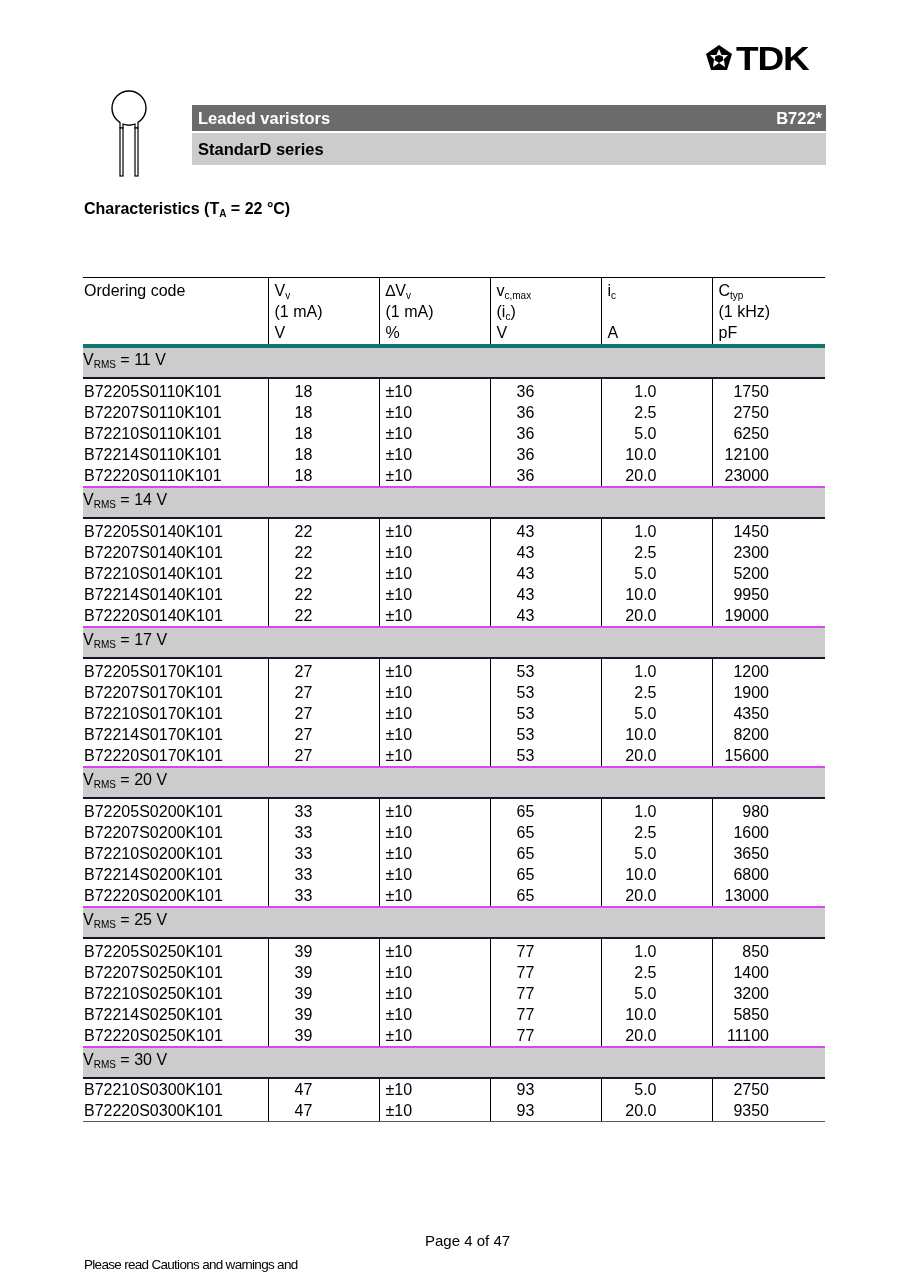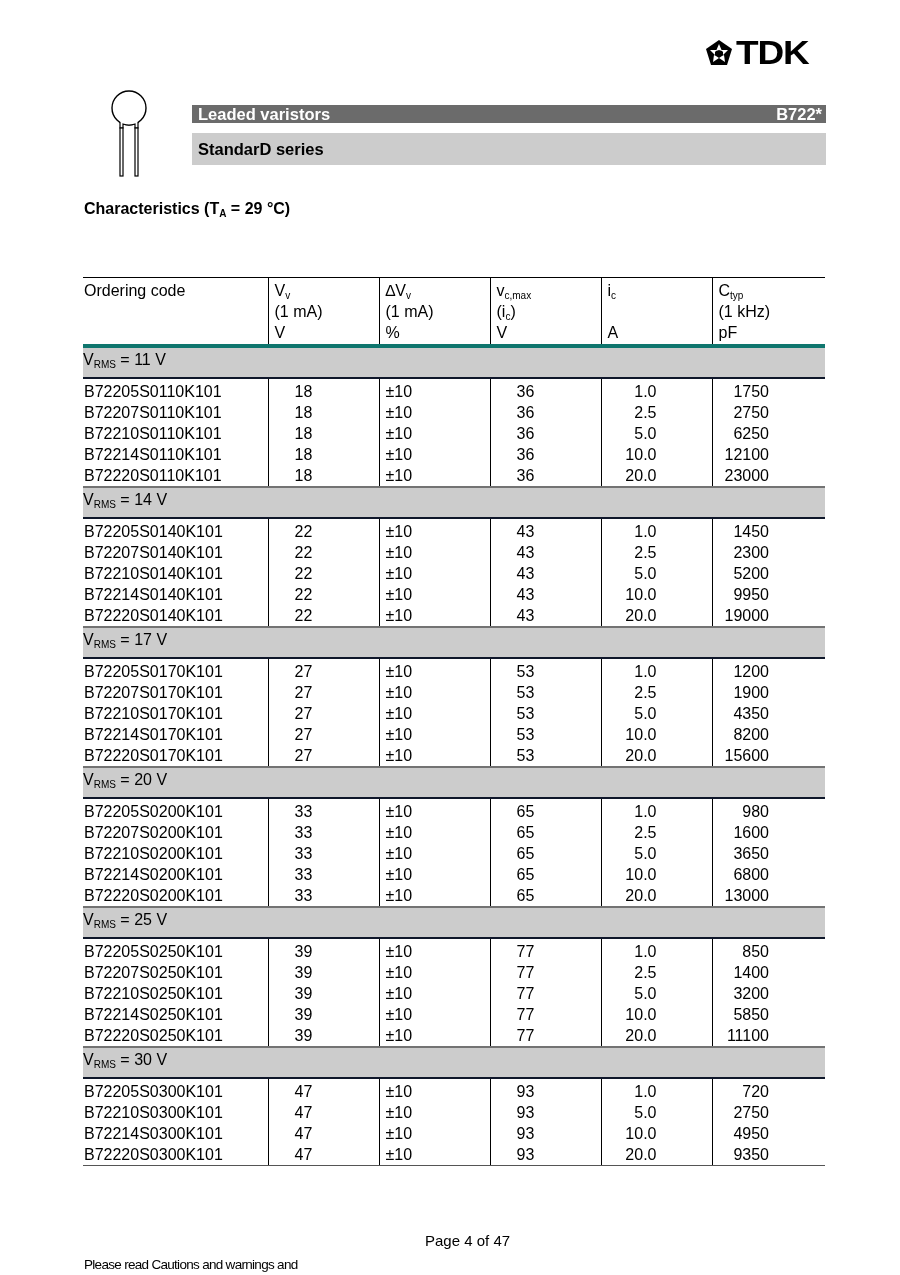--- a/index.html
+++ b/index.html
@@ -1,37 +1,37 @@
 <!DOCTYPE html>
 <html><head>
 <meta charset="utf-8">
 <style>
   html, body { margin: 0; padding: 0; background: #ffffff; }
   body { width: 900px; height: 1275px; position: relative; overflow: hidden;
          font-family: "Liberation Sans", sans-serif; color: #000; }
-  .logo { position: absolute; left: 704px; top: 38px; width: 122px; height: 30px; display: flex; align-items: center; }
+  .logo { position: absolute; left: 704px; top: 44px; width: 122px; height: 30px; display: flex; }
   .logo svg { width: 30px; height: 28px; }
   .logo-text { font-family: "Liberation Sans", sans-serif; font-weight: bold; font-size: 33px; letter-spacing: -1px; margin-left: 2px; line-height: 30px; transform: scaleX(1.12); transform-origin: left center; }
   .varistor-icon { position: absolute; left: 104px; top: 88px; width: 50px; height: 90px; }
-  .band1 { position: absolute; left: 192px; top: 105px; width: 634px; height: 18px; background: #6b6b6b; color: #fff; font-weight: bold; font-size: 16.5px; display: flex; align-items: center; justify-content: space-between; padding: 0 4px 0 6px; box-sizing: border-box; }
+  .band1 { position: absolute; left: 192px; top: 105px; width: 634px; height: 26px; background: #6b6b6b; color: #fff; font-weight: bold; font-size: 16.5px; display: flex; align-items: center; justify-content: space-between; padding: 0 4px 0 6px; box-sizing: border-box; }
   .band2 { position: absolute; left: 192px; top: 133px; width: 634px; height: 26px; background: #cccccc; color: #000; font-weight: bold; font-size: 16.5px; display: flex; align-items: center; padding: 16px 6px; box-sizing: border-box; }
   .section-title { position: absolute; left: 84px; top: 200px; font-weight: bold; font-size: 16px; }
   .section-title sub { font-size: 10px; vertical-align: -3px; }
   table.chars { position: absolute; left: 83px; top: 277px; width: 742px; border-collapse: collapse; font-size: 16px; }
   table.chars td, table.chars th { padding: 0; font-weight: normal; text-align: left; vertical-align: top; }
   table.chars thead tr { border-top: 1px solid #000; }
   table.chars thead th { padding: 2px 0 0 6px; line-height: 21px; height: 64px; border-left: 1px solid #000; }
   table.chars thead th:first-child { border-left: none; padding-left: 1px; }
   table.chars thead tr { border-bottom: 4px solid #0f766e; }
   .hl { display: block; height: 21px; }
   .sub { font-size: 10px; vertical-align: -3px; }
   .group-row td { background: #cccccc; height: 24px; line-height: 24px; padding-left: 1px; border-bottom: 2px solid #0f172a; }
   .data-row td { height: 21px; line-height: 21px; border-left: 1px solid #000; }
   .data-row td:first-child { border-left: none; padding-left: 1px; }
-  .data-row.last td { border-bottom: 2px solid #737373; }
+  .data-row.last td { border-bottom: 2px solid #d946ef; }
   .data-row.first td { padding-top: 2px; }
   .c-vv { text-align: left; padding-left: 26px !important; }
   .c-dv { padding-left: 6px !important; }
   .c-vc { padding-left: 26px !important; }
   .c-ic { text-align: right !important; padding-right: 55px !important; }
   .c-ct { text-align: right !important; padding-right: 56px !important; }
   .col0 { width: 185px; } .col1 { width: 111px; } .col2 { width: 111px; }
   .col3 { width: 111px; } .col4 { width: 111px; } .col5 { width: 113px; }
   table.chars tbody:last-child tr.last td { border-bottom: 1.5px solid #555; }
   .footer-note { position: absolute; left: 84px; top: 1232px; font-size: 13.5px; line-height: 17px; letter-spacing: -0.7px; margin-top: 24px; }
@@ -61,21 +61,21 @@
 
 <div class="band1">
   <span>Leaded varistors</span>
   <span>B722*</span>
 </div>
 <div class="band2">
   <span>StandarD series</span>
 </div>
 
 <div class="section-title">
-  <span>Characteristics (T</span><sub>A</sub><span> = 29 °C)</span>
+  <span>Characteristics (T</span><sub>A</sub><span> = 22 °C)</span>
 </div>
 
 <table class="chars" id="chars-table">
   <colgroup>
     <col class="col0">
       <col class="col1">
       <col class="col2">
       <col class="col3">
       <col class="col4">
       <col class="col5">
@@ -334,43 +334,27 @@
         <td class="c-dv">±10</td>
         <td class="c-vc">77</td>
         <td class="c-ic">20.0</td>
         <td class="c-ct">11100</td>
       </tr>
     </tbody>
     <tbody>
       <tr class="group-row">
         <td colspan="6"><span>V</span><span class="sub">RMS</span><span> = 30 V</span></td>
       </tr>
-      <tr class="data-row first">
-        <td class="c-code">B72205S0300K101</td>
-        <td class="c-vv">47</td>
-        <td class="c-dv">±10</td>
-        <td class="c-vc">93</td>
-        <td class="c-ic">1.0</td>
-        <td class="c-ct">720</td>
-      </tr>
       <tr class="data-row">
         <td class="c-code">B72210S0300K101</td>
         <td class="c-vv">47</td>
         <td class="c-dv">±10</td>
         <td class="c-vc">93</td>
         <td class="c-ic">5.0</td>
         <td class="c-ct">2750</td>
-      </tr>
-      <tr class="data-row">
-        <td class="c-code">B72214S0300K101</td>
-        <td class="c-vv">47</td>
-        <td class="c-dv">±10</td>
-        <td class="c-vc">93</td>
-        <td class="c-ic">10.0</td>
-        <td class="c-ct">4950</td>
       </tr>
       <tr class="data-row last">
         <td class="c-code">B72220S0300K101</td>
         <td class="c-vv">47</td>
         <td class="c-dv">±10</td>
         <td class="c-vc">93</td>
         <td class="c-ic">20.0</td>
         <td class="c-ct">9350</td>
       </tr>
     </tbody>

